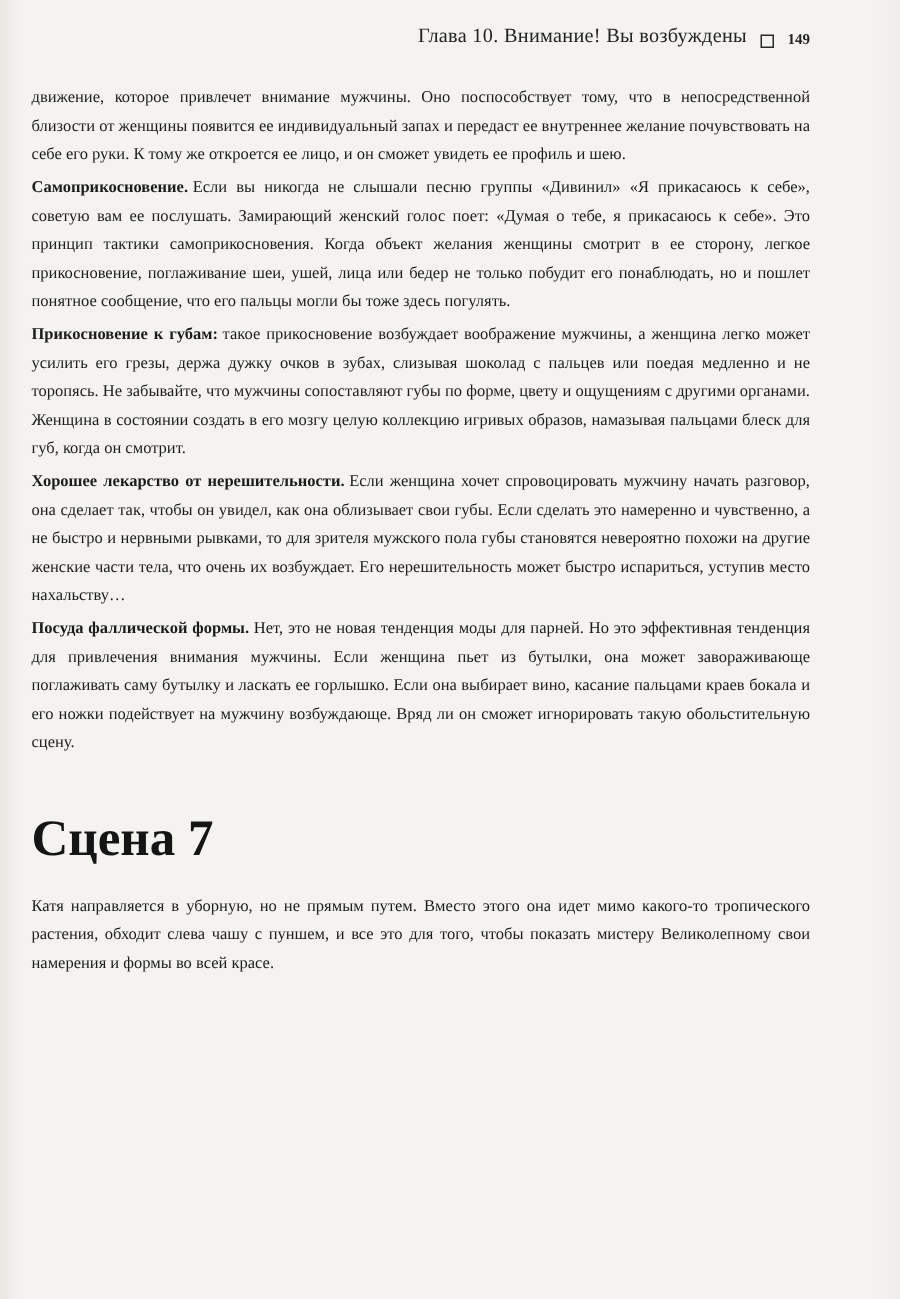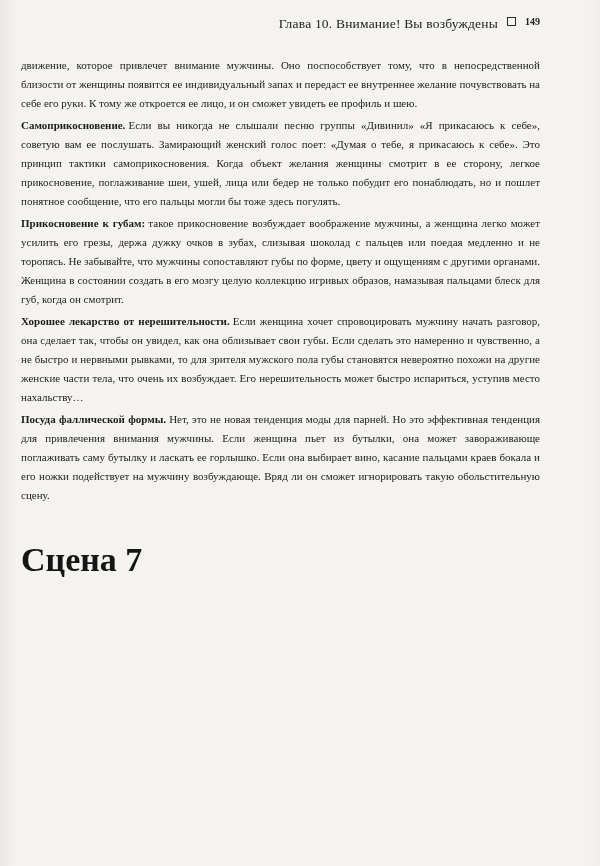--- a/index.html
+++ b/index.html
@@ -15,21 +15,21 @@
     box-sizing: border-box;
     background: linear-gradient(90deg, #e9e7e2 0%, #f4f3f0 2.5%, #f4f3f0 97%, #efeeea 100%);
     color: #1c1c1c;
     font-family: "Liberation Serif", "DejaVu Serif", serif;
     padding: 16px 60px 0 21px;
     overflow: hidden;
   }
   .running-header {
     display: flex;
     justify-content: flex-end;
-    align-items: flex-start;
+    align-items: flex-end;
     gap: 9px;
     font-size: 13.5px;
     margin-bottom: 24px;
     color: #222;
   }
   .rh-title {
     letter-spacing: 0.2px;
   }
   .rh-square {
     display: inline-block;
@@ -75,15 +75,16 @@
 
   <div class="body-text">
     <p><b></b><span>движение, которое привлечет внимание мужчины. Оно поспособствует тому, что в непосредственной близости от женщины появится ее индивидуальный запах и передаст ее внутреннее желание почувствовать на себе его руки. К тому же откроется ее лицо, и он сможет увидеть ее профиль и шею.</span></p>
     <p><b>Самоприкосновение.</b><span>Если вы никогда не слышали песню группы «Дивинил» «Я прикасаюсь к себе», советую вам ее послушать. Замирающий женский голос поет: «Думая о тебе, я прикасаюсь к себе». Это принцип тактики самоприкосновения. Когда объект желания женщины смотрит в ее сторону, легкое прикосновение, поглаживание шеи, ушей, лица или бедер не только побудит его понаблюдать, но и пошлет понятное сообщение, что его пальцы могли бы тоже здесь погулять.</span></p>
     <p><b>Прикосновение к губам:</b><span>такое прикосновение возбуждает воображение мужчины, а женщина легко может усилить его грезы, держа дужку очков в зубах, слизывая шоколад с пальцев или поедая медленно и не торопясь. Не забывайте, что мужчины сопоставляют губы по форме, цвету и ощущениям с другими органами. Женщина в состоянии создать в его мозгу целую коллекцию игривых образов, намазывая пальцами блеск для губ, когда он смотрит.</span></p>
     <p><b>Хорошее лекарство от нерешительности.</b><span>Если женщина хочет спровоцировать мужчину начать разговор, она сделает так, чтобы он увидел, как она облизывает свои губы. Если сделать это намеренно и чувственно, а не быстро и нервными рывками, то для зрителя мужского пола губы становятся невероятно похожи на другие женские части тела, что очень их возбуждает. Его нерешительность может быстро испариться, уступив место нахальству…</span></p>
     <p><b>Посуда фаллической формы.</b><span>Нет, это не новая тенденция моды для парней. Но это эффективная тенденция для привлечения внимания мужчины. Если женщина пьет из бутылки, она может завораживающе поглаживать саму бутылку и ласкать ее горлышко. Если она выбирает вино, касание пальцами краев бокала и его ножки подействует на мужчину возбуждающе. Вряд ли он сможет игнорировать такую обольстительную сцену.</span></p>
 
     <div class="section-heading">Сцена 7</div>
 
+    <p><b></b><span>Катя направляется в уборную, но не прямым путем. Вместо этого она идет мимо какого-то тропического растения, обходит слева чашу с пуншем, и все это для того, чтобы показать мистеру Великолепному свои намерения и формы во всей красе.</span></p>
   </div>
 
 </div>
 
 </body></html>

